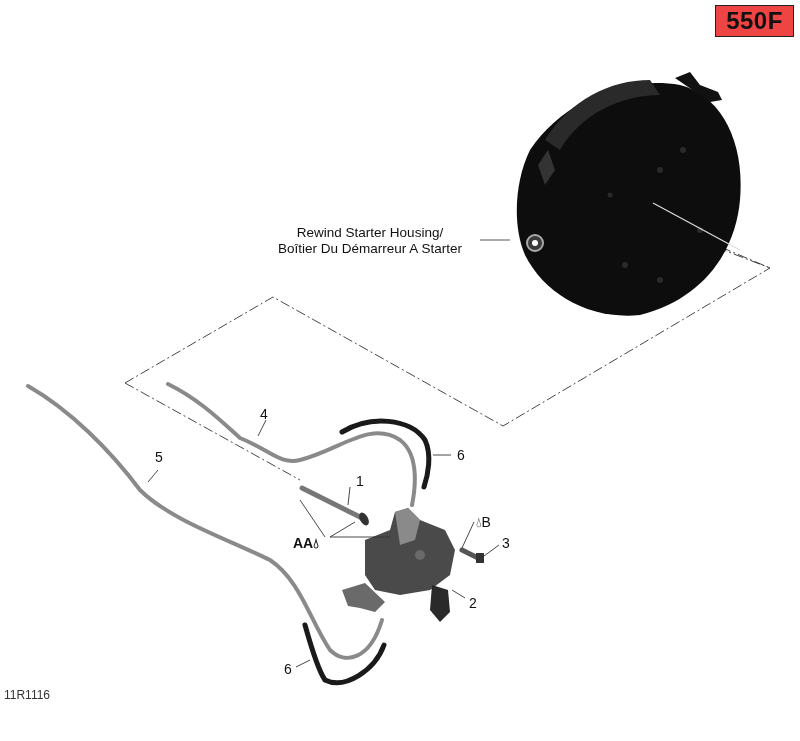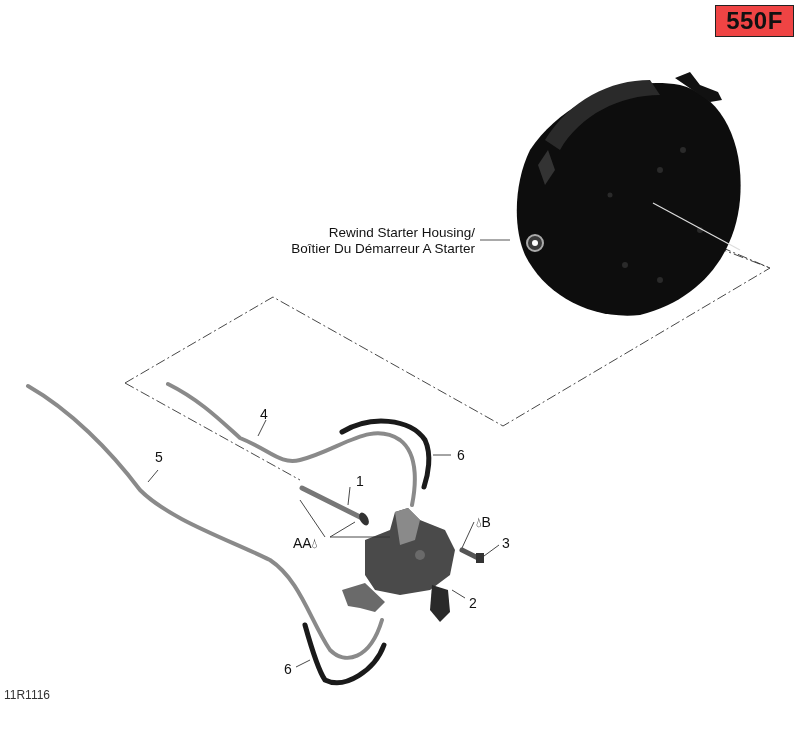--- a/index.html
+++ b/index.html
@@ -1,20 +1,20 @@
 <!DOCTYPE html>
 <html><head>
   <meta charset="utf-8">
   <style>
     html, body { margin: 0; padding: 0; background: #ffffff; }
     body { width: 800px; height: 741px; position: relative; overflow: hidden; font-family: "Liberation Sans", sans-serif; color: #111; }
     .model-box { position: absolute; left: 715px; top: 5px; width: 77px; height: 30px; border: 1.5px solid #222; display: flex; align-items: center; justify-content: center; font-weight: bold; font-size: 24px; letter-spacing: 0.5px; background: #ef4444; }
     .figure-id { position: absolute; left: 4px; top: 688px; font-size: 12px; color: #333; }
     .callout { position: absolute; font-size: 14px; line-height: 14px; color: #111; }
-    .housing-label { position: absolute; left: 265px; top: 225px; width: 210px; text-align: right; font-size: 13.5px; line-height: 16px; color: #111; }
+    .housing-label { position: absolute; left: 265px; top: 225px; width: 210px; text-align: center; font-size: 13.5px; line-height: 16px; color: #111; }
     svg.diagram { position: absolute; left: 0; top: 0; }
   </style>
 </head>
 <body>
 
 <div class="model-box">
   <span>550F</span>
 </div>
 
 <svg class="diagram" width="800" height="741" viewBox="0 0 800 741">
@@ -89,20 +89,20 @@
 </div>
 
 <div class="callout" style="left:356px;top:474px;">1</div>
 <div class="callout" style="left:469px;top:596px;">2</div>
 <div class="callout" style="left:502px;top:536px;">3</div>
 <div class="callout" style="left:260px;top:407px;">4</div>
 <div class="callout" style="left:155px;top:450px;">5</div>
 <div class="callout" style="left:457px;top:448px;">6</div>
 <div class="callout" style="left:284px;top:662px;">6</div>
 
-<div class="callout" style="left:293px;top:536px;">
+<div class="callout" style="left:293px;top:536px;font-weight:bold;">
   <span>AA</span><span>💧︎</span>
 </div>
 <div class="callout" style="left:476px;top:515px;">
   <span>💧︎</span><span>B</span>
 </div>
 
 <div class="figure-id">11R1116</div>
 
 </body></html>

